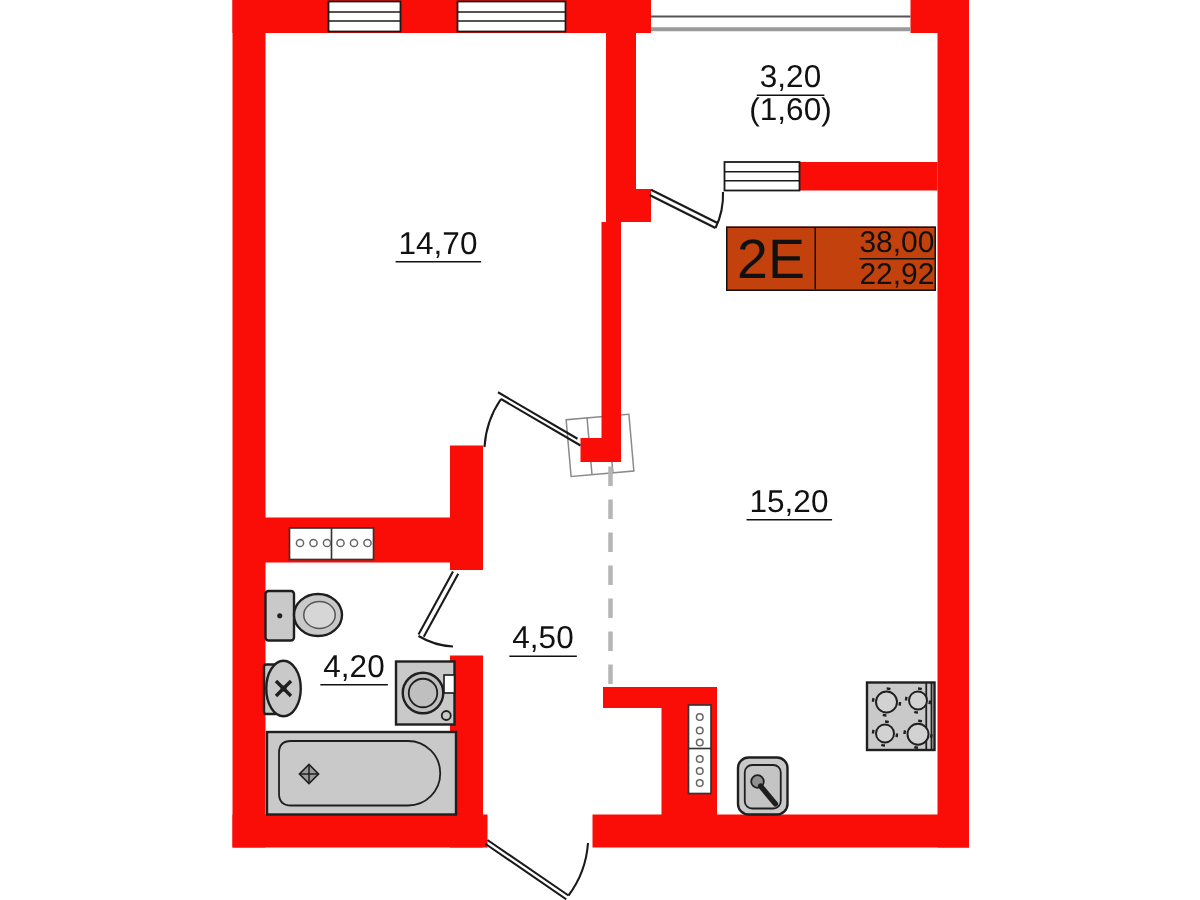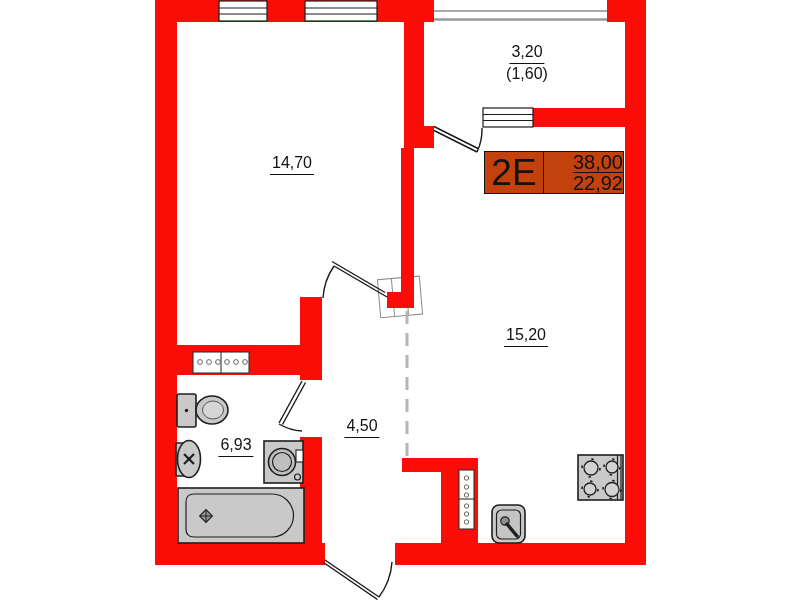--- a/index.html
+++ b/index.html
@@ -17,21 +17,21 @@
   .glz2{stroke:#9a9a9a;stroke-width:2.6;}
   .fix{fill:var(--fixture-fill);stroke:var(--fixture-stroke);stroke-width:1.6;}
   .fixthin{fill:none;stroke:var(--fixture-stroke);stroke-width:1.2;}
   .fixdark{fill:var(--fixture-stroke);stroke:none;}
   .door{stroke:var(--line);stroke-width:1.4;fill:none;}
   .thin{stroke:#8a8a8a;stroke-width:1;fill:none;}
   .dash{stroke:var(--zone-dash);stroke-width:3;stroke-dasharray:13 9;fill:none;}
   .vent{fill:#fff;stroke:#333;stroke-width:1.1;}
   .ventc{fill:none;stroke:#666;stroke-width:1;}
   .area-label{position:absolute;transform:translateX(-50%);color:#111;
-              font-size:16px;line-height:22px;white-space:nowrap;}
+              font-size:21px;line-height:22px;white-space:nowrap;}
   .area-label.u{border-bottom:1.6px solid #111;padding:0 2px 0 2px;}
   .unit-box{position:absolute;left:484px;top:151px;width:140px;height:43px;
             background:#c2410c;border:1.6px solid #111;box-sizing:border-box;
             display:flex;color:#111;}
   .unit-cell{width:59px;border-right:1.6px solid #111;box-sizing:border-box;
              display:flex;align-items:center;justify-content:center;
              font-size:37px;line-height:38px;}
   .unit-col{flex:1;display:flex;flex-direction:column;align-items:flex-end;}
   .unit-row{flex:1;display:flex;align-items:center;justify-content:center;
             font-size:20px;line-height:20px;box-sizing:border-box;}
@@ -180,21 +180,21 @@
     <circle cx="505" cy="521" r="4.2" fill="#8f8f8f" stroke="#1f1f1f" stroke-width="1.2"></circle>
     <line x1="507" y1="524" x2="517" y2="536" stroke="#1f1f1f" stroke-width="3.5" stroke-linecap="round"></line>
   </g>
 </svg>
 
 <div class="area-label u" style="left:292px;top:152px;">14,70</div>
 <div class="area-label u" style="left:527px;top:41px;">3,20</div>
 <div class="area-label" style="left:527px;top:63px;">(1,60)</div>
 <div class="area-label u" style="left:526px;top:324px;">15,20</div>
 <div class="area-label u" style="left:362px;top:415px;">4,50</div>
-<div class="area-label u" style="left:236px;top:434px;">6,93</div>
+<div class="area-label u" style="left:236px;top:434px;">4,20</div>
 
 <div class="unit-box">
   <div class="unit-cell">2E</div>
   <div class="unit-col">
     <div class="unit-row top">38,00</div>
     <div class="unit-row">22,92</div>
   </div>
 </div>
 
 </div>

